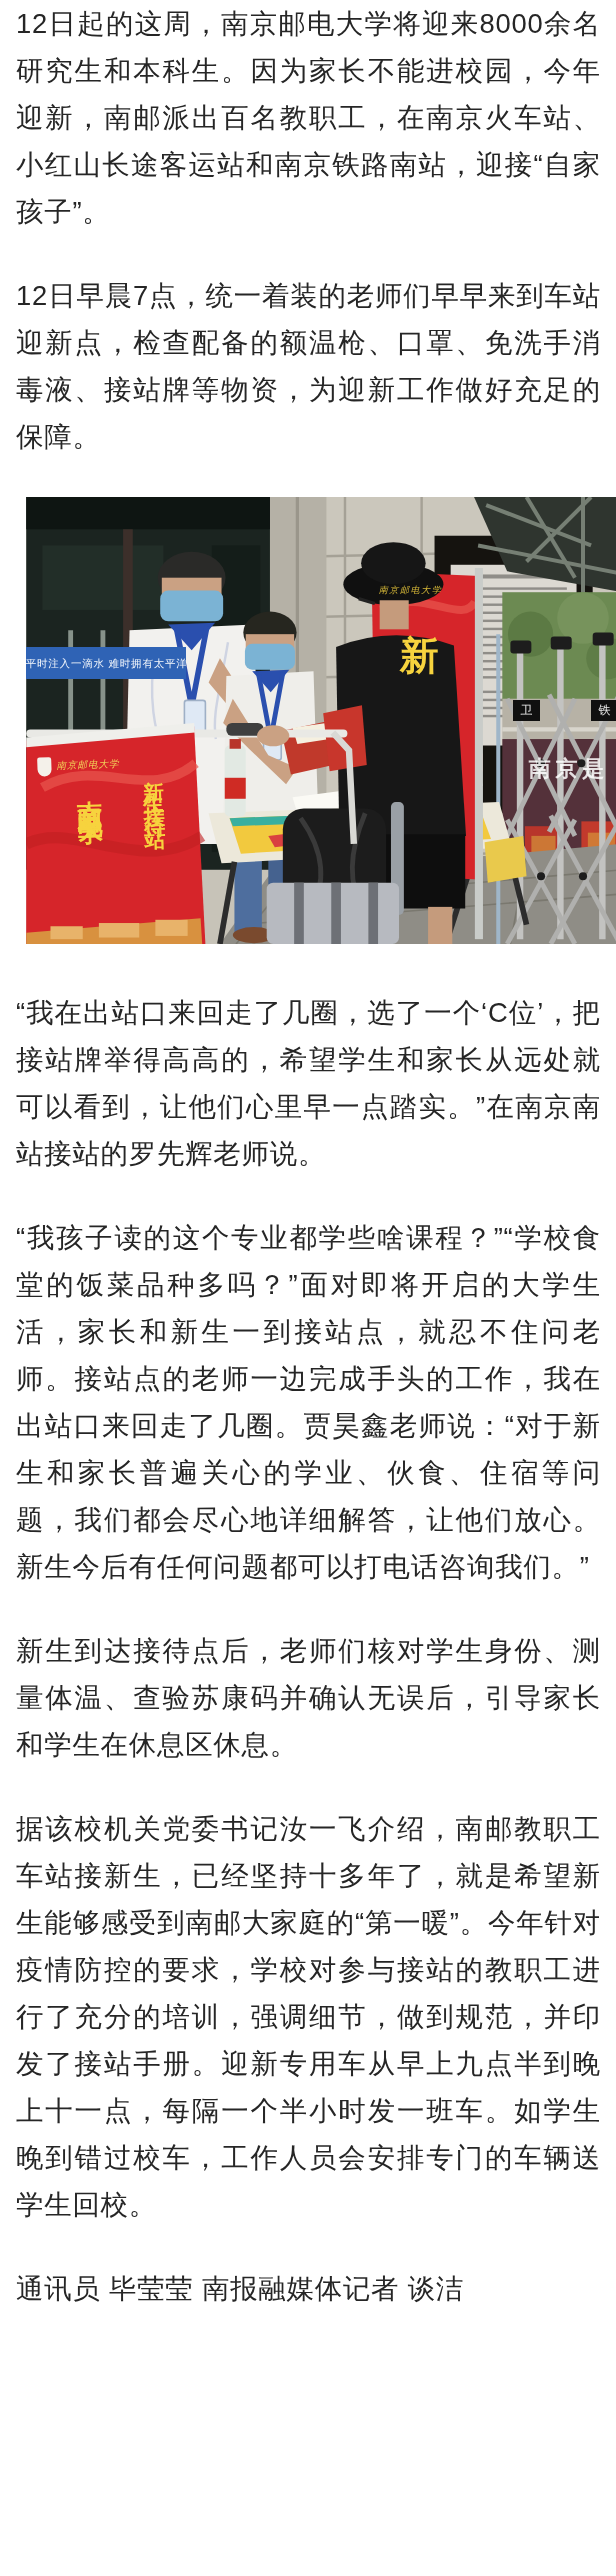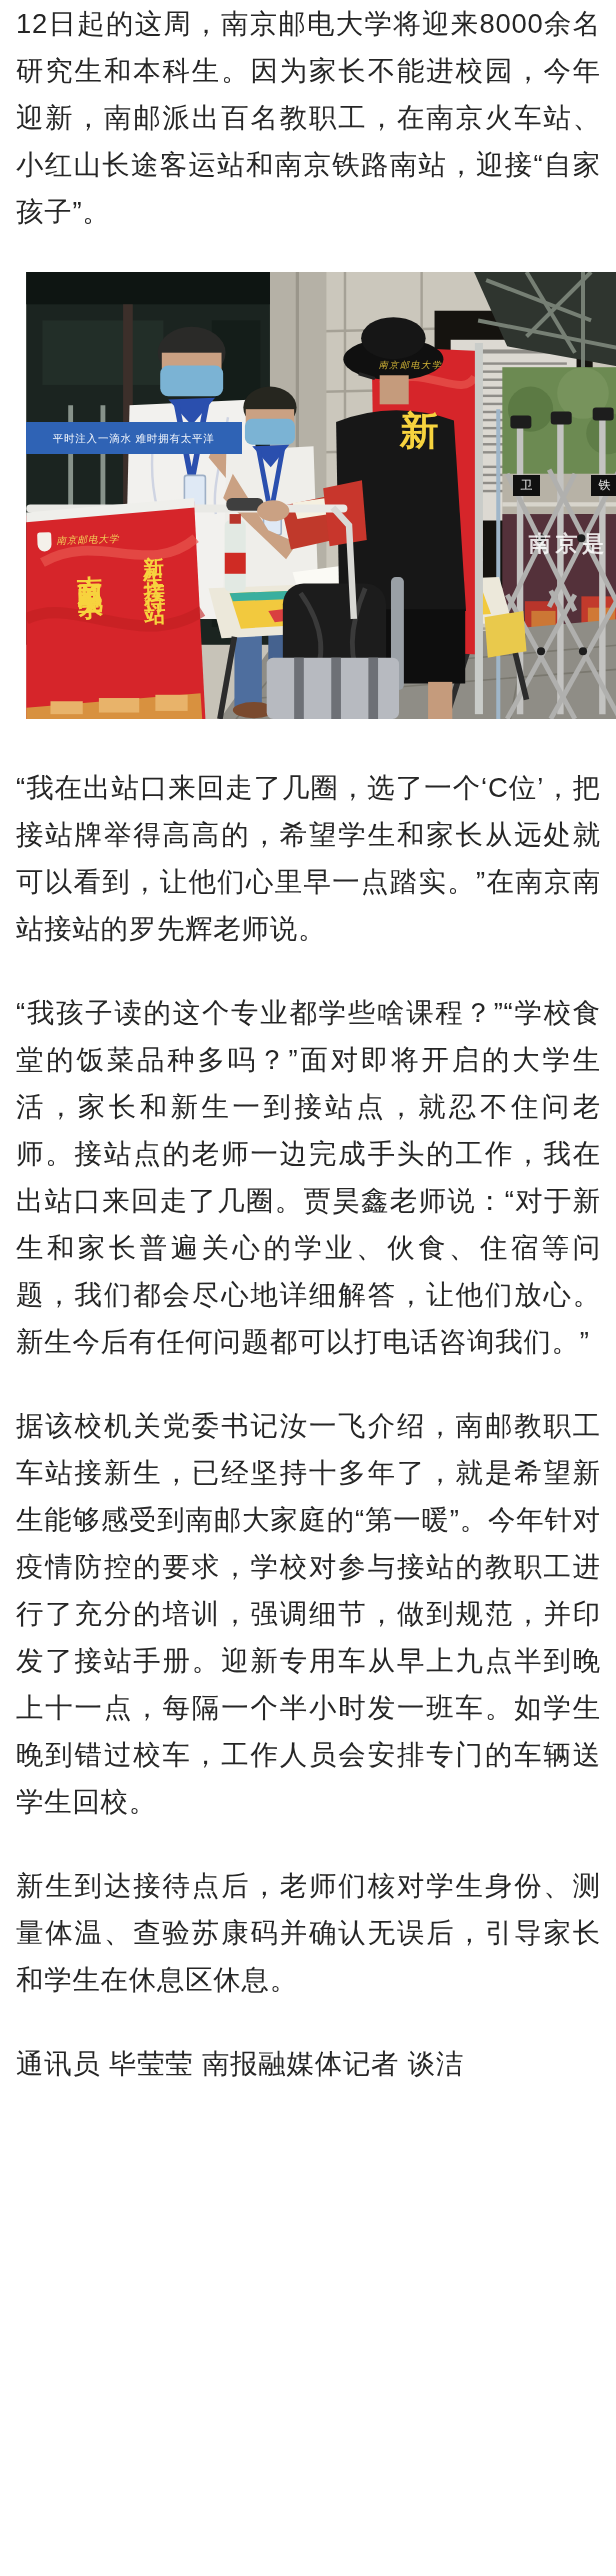--- a/index.html
+++ b/index.html
@@ -6,21 +6,21 @@
   body{width:617px;font-family:"Liberation Sans","DejaVu Sans",sans-serif;}
   .article{padding:0 16px;color:#262626;}
   .article p{font-size:27.4px;line-height:47px;letter-spacing:0.8px;text-align:justify;margin:0 0 37px 0;}
   .article p.byline{margin-bottom:4px;text-align:left;}
 
   
   figure.photo{position:relative;width:596px;height:447px;margin:32px 9.7px 45px 9.7px;overflow:hidden;background:#c7c3b8;}
   figure.photo svg{position:absolute;left:0;top:0;}
 
   .overlay{position:absolute;}
-  .glass-sign{left:0px;top:150px;width:216px;height:32px;background:#2f63b5;color:#f2f6fc;
+  .glass-sign{left:0px;top:150px;width:160px;height:32px;background:#2f63b5;color:#f2f6fc;
     font-size:10.5px;line-height:32px;text-align:center;letter-spacing:0.8px;white-space:nowrap;overflow:hidden;}
   .sign-black{background:#101010;color:#e8e8e8;font-size:12px;line-height:21px;text-align:center;}
   .sign-wei{left:487px;top:203px;width:27.4px;height:21px;}
   .sign-tie{left:565px;top:203px;width:27.4px;height:21px;}
   .wall-text{left:503px;top:257px;color:rgba(255,255,255,.85);font-size:22px;font-weight:bold;letter-spacing:4.8px;}
 
   .banner-mid-char{left:374px;top:132px;color:#f7d33e;font-size:39px;font-weight:bold;}
   .banner-mid-logo{left:353px;top:87px;color:rgba(247,211,62,.85);font-size:9px;font-style:italic;letter-spacing:1.6px;}
 
   .banner-left{left:0;top:229px;width:181px;height:218px;transform:rotate(-2deg);transform-origin:0 0;}
@@ -30,20 +30,21 @@
   .vtext{position:absolute;writing-mode:vertical-rl;text-orientation:upright;color:#f7d33e;font-weight:bold;}
   .v-school{left:45px;top:56px;font-size:25px;letter-spacing:4px;height:169px;}
   .v-station{left:111px;top:42px;font-size:21px;letter-spacing:12px;height:176px;}
 </style>
 </head>
 <body>
 
 <div class="article">
 
   <p>12日起的这周，南京邮电大学将迎来8000余名研究生和本科生。因为家长不能进校园，今年迎新，南邮派出百名教职工，在南京火车站、小红山长途客运站和南京铁路南站，迎接“自家孩子”。</p>
+  <p>12日早晨7点，统一着装的老师们早早来到车站迎新点，检查配备的额温枪、口罩、免洗手消毒液、接站牌等物资，为迎新工作做好充足的保障。</p>
 
   <figure class="photo">
     <svg width="596" height="447" viewBox="0 0 738 554">
 
       <rect x="300" y="0" width="438" height="470" fill="#cbc7bc"></rect>
       <g stroke="#a5a196" stroke-width="3">
         <line x1="300" y1="75" x2="738" y2="65"></line>
           <line x1="300" y1="150" x2="738" y2="140"></line>
         <line x1="300" y1="225" x2="738" y2="215"></line>
           <line x1="300" y1="300" x2="738" y2="290"></line>
@@ -258,18 +259,18 @@
         <span class="shield"></span>
         <span class="logo-script">南京邮电大学</span>
       </div>
       <div class="vtext v-school">南京邮电大学</div>
       <div class="vtext v-station">新生接待站</div>
     </div>
   </figure>
 
   <p>“我在出站口来回走了几圈，选了一个‘C位’，把接站牌举得高高的，希望学生和家长从远处就可以看到，让他们心里早一点踏实。”在南京南站接站的罗先辉老师说。</p>
   <p>“我孩子读的这个专业都学些啥课程？”“学校食堂的饭菜品种多吗？”面对即将开启的大学生活，家长和新生一到接站点，就忍不住问老师。接站点的老师一边完成手头的工作，我在出站口来回走了几圈。贾昊鑫老师说：“对于新生和家长普遍关心的学业、伙食、住宿等问题，我们都会尽心地详细解答，让他们放心。新生今后有任何问题都可以打电话咨询我们。”</p>
+  <p>新生到达接待点后，老师们核对学生身份、测量体温、查验苏康码并确认无误后，引导家长和学生在休息区休息。</p>
   <p>据该校机关党委书记汝一飞介绍，南邮教职工车站接新生，已经坚持十多年了，就是希望新生能够感受到南邮大家庭的“第一暖”。今年针对疫情防控的要求，学校对参与接站的教职工进行了充分的培训，强调细节，做到规范，并印发了接站手册。迎新专用车从早上九点半到晚上十一点，每隔一个半小时发一班车。如学生晚到错过校车，工作人员会安排专门的车辆送学生回校。</p>
-  <p>新生到达接待点后，老师们核对学生身份、测量体温、查验苏康码并确认无误后，引导家长和学生在休息区休息。</p>
   <p class="byline">通讯员 毕莹莹 南报融媒体记者 谈洁</p>
 
 </div>
 
 
 </body></html>

